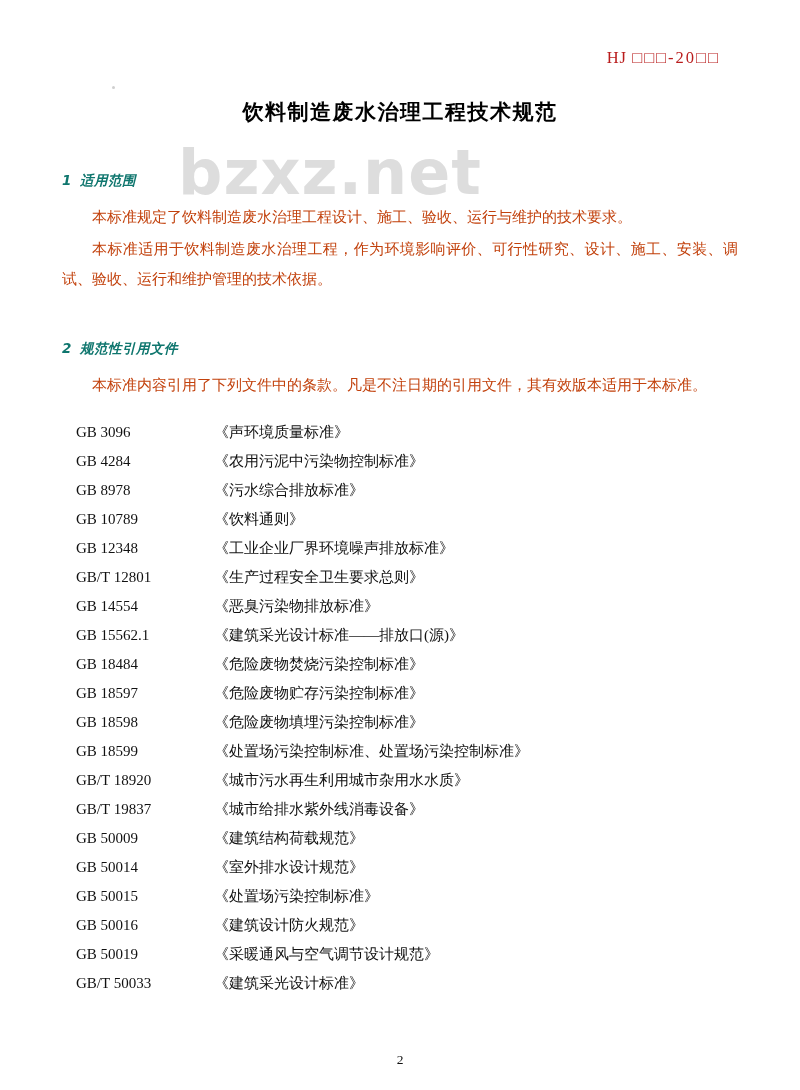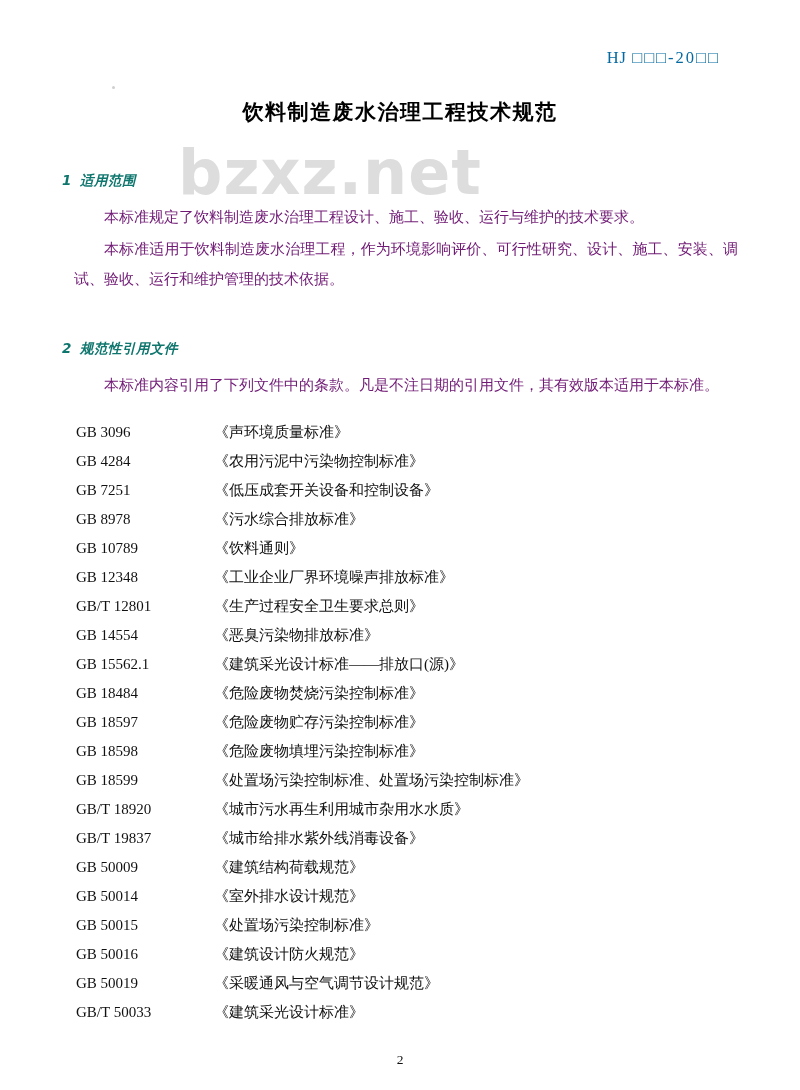--- a/index.html
+++ b/index.html
@@ -44,21 +44,21 @@
     z-index: 2;
   }
 
   
   .std-code {
     text-align: right;
     font-family: "Liberation Serif", serif;
     font-size: 16.5px;
     letter-spacing: 1px;
     margin: 8px 18px 0 0;
-    color: #0369a1;
+    color: #b91c1c;
   }
   .std-code .boxes {
     letter-spacing: 2px;
   }
 
   
   .doc-title {
     text-align: center;
     font-family: "DejaVu Sans", sans-serif;
     font-weight: bold;
@@ -83,23 +83,23 @@
   .section-heading .num {
     margin-right: 8px;
   }
 
   
   p.body-text {
     font-family: "Liberation Serif", "DejaVu Serif", serif;
     font-size: 15px;
     line-height: 30px;
     text-indent: 2em;
-    margin: 12px 0 0 12px;
+    margin: 12px 0 0 0;
     text-align: justify;
-    color: #701a75;
+    color: #c2410c;
   }
   p.body-text.tight {
     margin-top: 2px;
   }
 
   
   .ref-list {
     margin-top: 18px;
     margin-left: 14px;
   }
@@ -176,24 +176,20 @@
     <div class="ref-list">
       <div class="ref-row">
         <span class="ref-code">GB 3096</span>
         <span class="ref-title">《声环境质量标准》</span>
       </div>
       <div class="ref-row">
         <span class="ref-code">GB 4284</span>
         <span class="ref-title">《农用污泥中污染物控制标准》</span>
       </div>
       <div class="ref-row">
-        <span class="ref-code">GB 7251</span>
-        <span class="ref-title">《低压成套开关设备和控制设备》</span>
-      </div>
-      <div class="ref-row">
         <span class="ref-code">GB 8978</span>
         <span class="ref-title">《污水综合排放标准》</span>
       </div>
       <div class="ref-row">
         <span class="ref-code">GB 10789</span>
         <span class="ref-title">《饮料通则》</span>
       </div>
       <div class="ref-row">
         <span class="ref-code">GB 12348</span>
         <span class="ref-title">《工业企业厂界环境噪声排放标准》</span>

